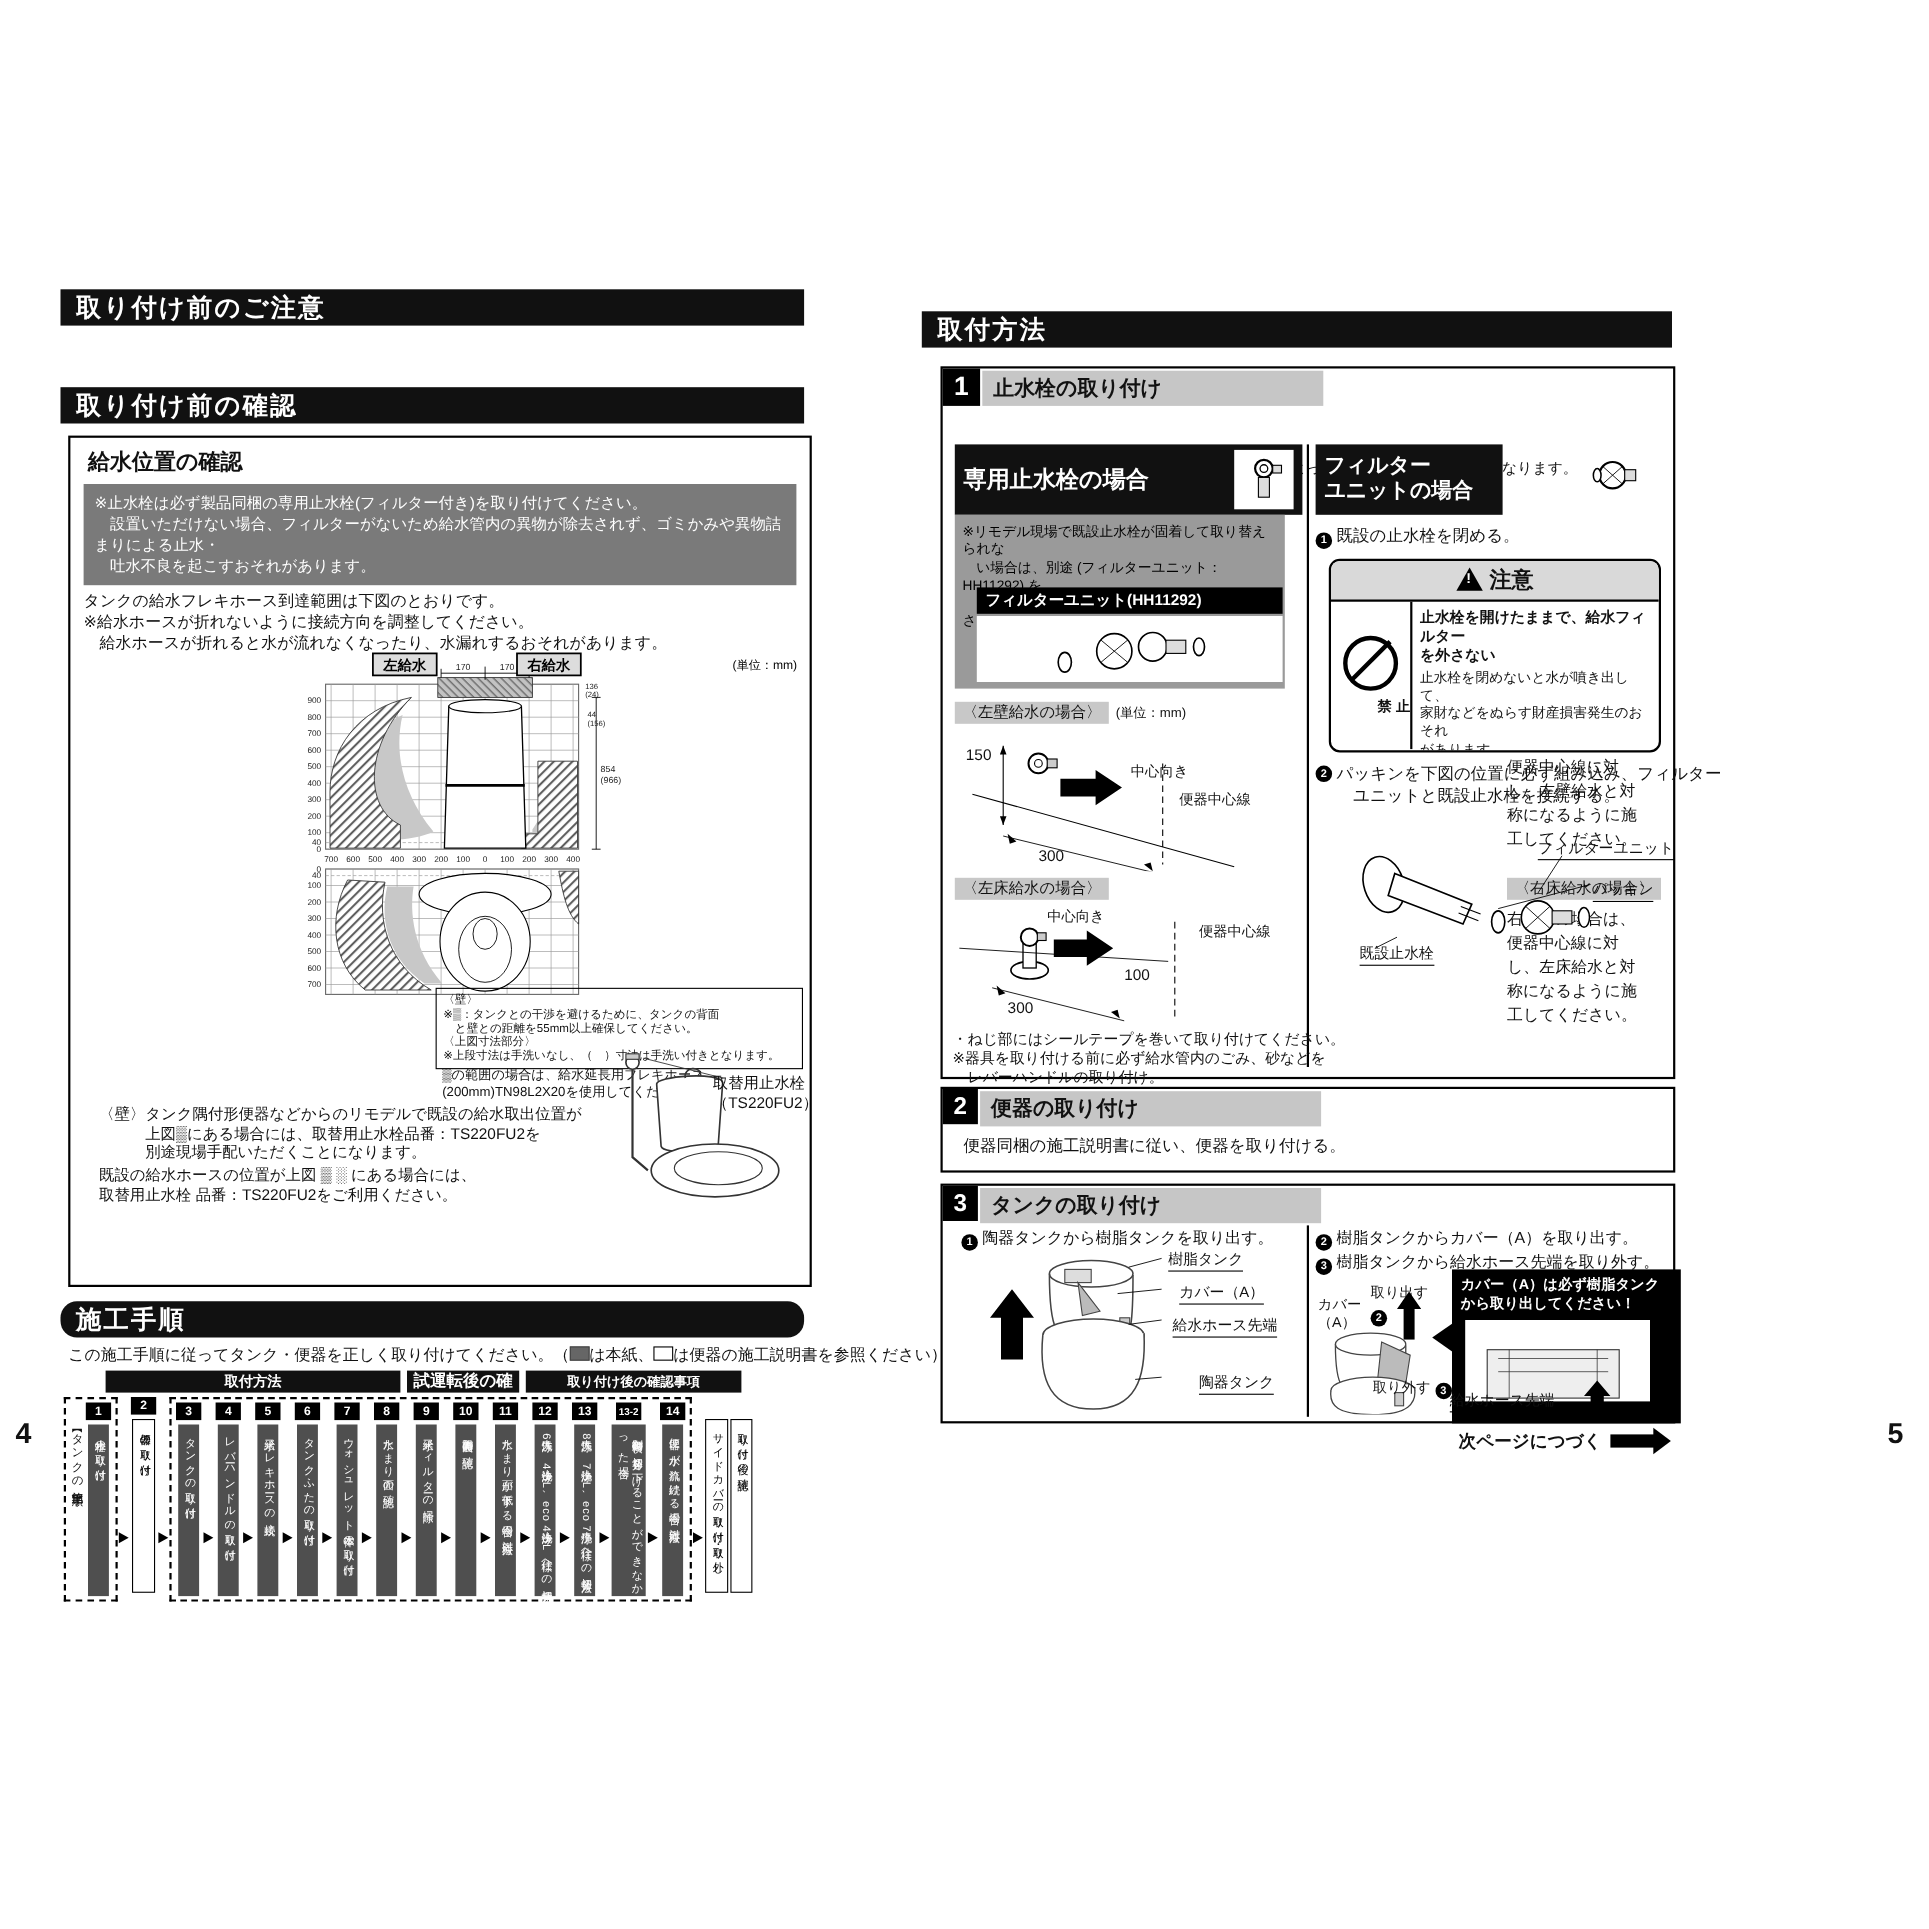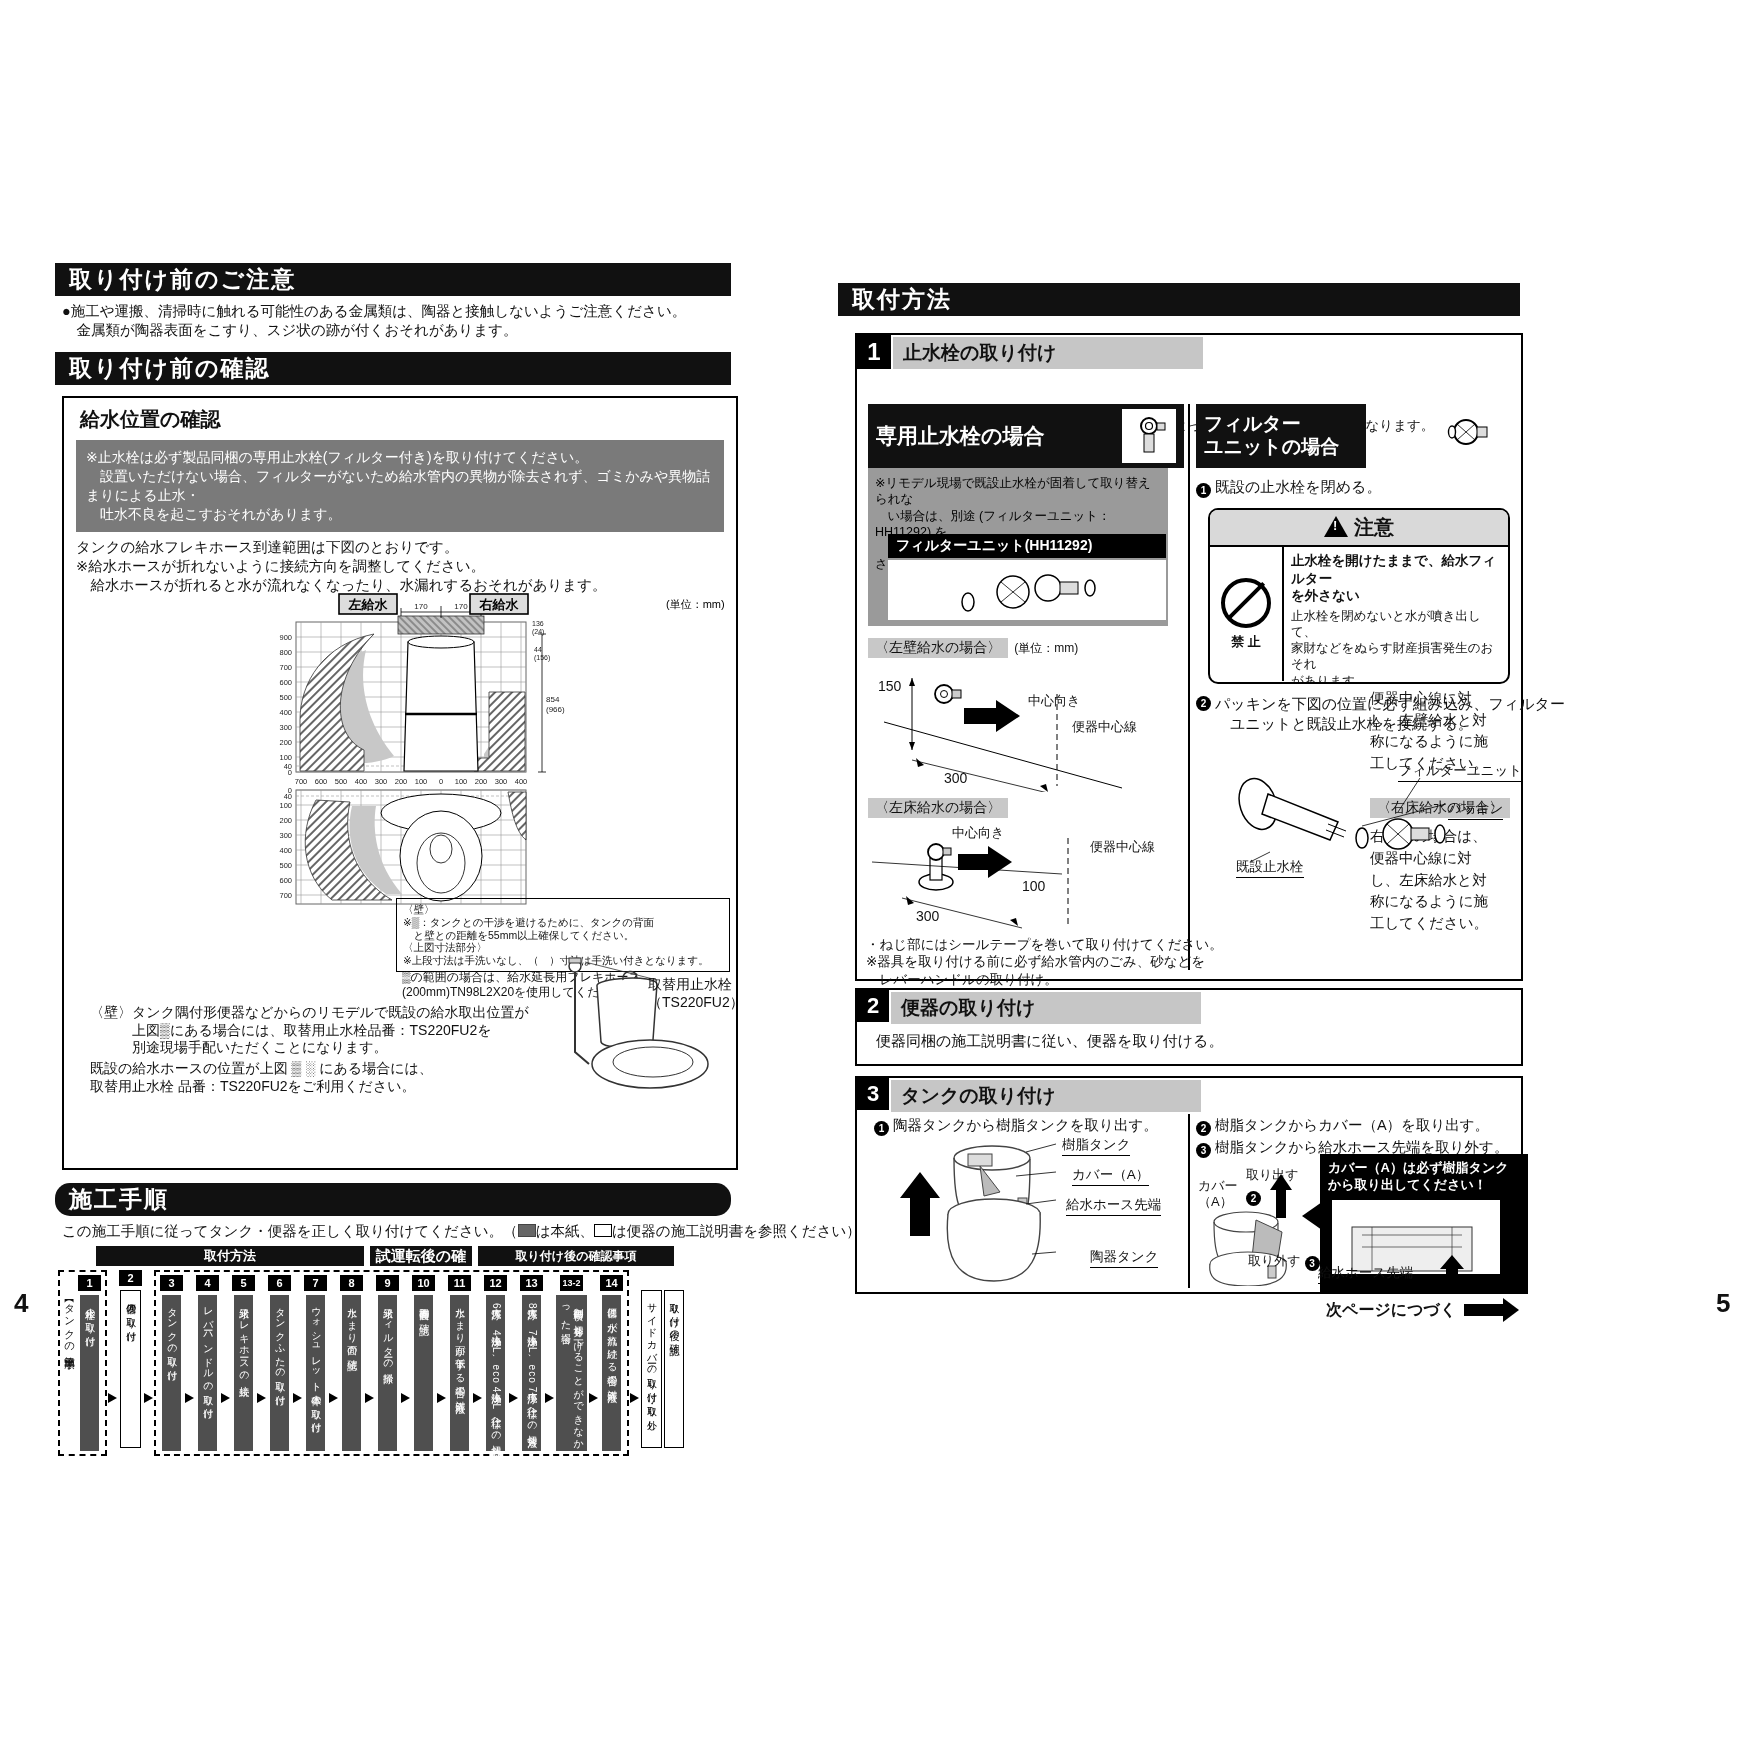--- a/index.html
+++ b/index.html
@@ -55,22 +55,20 @@
                    border-top:14px solid transparent;border-bottom:14px solid transparent;}
   .pgnum{font-size:26px;font-weight:bold;}
   svg text{font-family:"Liberation Sans","DejaVu Sans",sans-serif;}
 </style>
 </head>
 <body>
 
 <div class="page">
 
   <div class="abs hdrbar" style="left:55px;top:263px;width:648px;">取り付け前のご注意</div>
-  <div class="abs t15 pre" style="left:62px;top:302px;width:660px;">●施工や運搬、清掃時に触れる可能性のある金属類は、陶器と接触しないようご注意ください。
-　金属類が陶器表面をこすり、スジ状の跡が付くおそれがあります。</div>
 
   <div class="abs hdrbar" style="left:55px;top:352px;width:648px;">取り付け前の確認</div>
 
   <div class="abs bigbox" style="left:62px;top:396px;width:672px;height:770px;"></div>
   <div class="abs" style="left:80px;top:406px;font-size:20px;font-weight:bold;">給水位置の確認</div>
   <div class="abs graywarn pre" style="left:76px;top:440px;width:628px;">※止水栓は必ず製品同梱の専用止水栓(フィルター付き)を取り付けてください。
 　設置いただけない場合、フィルターがないため給水管内の異物が除去されず、ゴミかみや異物詰まりによる止水・
 　吐水不良を起こすおそれがあります。</div>
   <div class="abs t15 pre" style="left:76px;top:538px;width:650px;">タンクの給水フレキホース到達範囲は下図のとおりです。
 ※給水ホースが折れないように接続方向を調整してください。
@@ -438,21 +436,21 @@
         <ellipse cx="6" cy="17" rx="3.5" ry="6" fill="#fff" stroke="#000" stroke-width="1.4"></ellipse>
       </svg>
   </div>
   <div class="abs" style="left:1196px;top:478px;font-size:15px;"><span class="cm">1</span><span>既設の止水栓を閉める。</span></div>
 
   <div class="abs cautionbox" style="left:1208px;top:508px;width:298px;height:172px;">
     <div class="cauthead"><span class="warn-icon"></span><span>注意</span></div>
     <div style="display:flex;height:calc(100% - 38px);">
       <div style="width:72px;border-right:2px solid #000;display:flex;flex-direction:column;justify-content:center;gap:5px;">
         <div class="noicon"></div>
-        <div style="text-align:center;font-weight:bold;font-size:13px;">禁 止</div>
+        <div style="text-align:right;font-weight:bold;font-size:13px;">禁 止</div>
       </div>
       <div style="flex:1;padding:5px 7px;">
         <div class="pre" style="font-weight:bold;font-size:13.5px;line-height:1.3;">止水栓を開けたままで、給水フィルター
 を外さない</div>
         <div class="pre" style="font-size:12.5px;line-height:1.3;margin-top:3px;">止水栓を閉めないと水が噴き出して、
 家財などをぬらす財産損害発生のおそれ
 があります。</div>
       </div>
     </div>
   </div>

